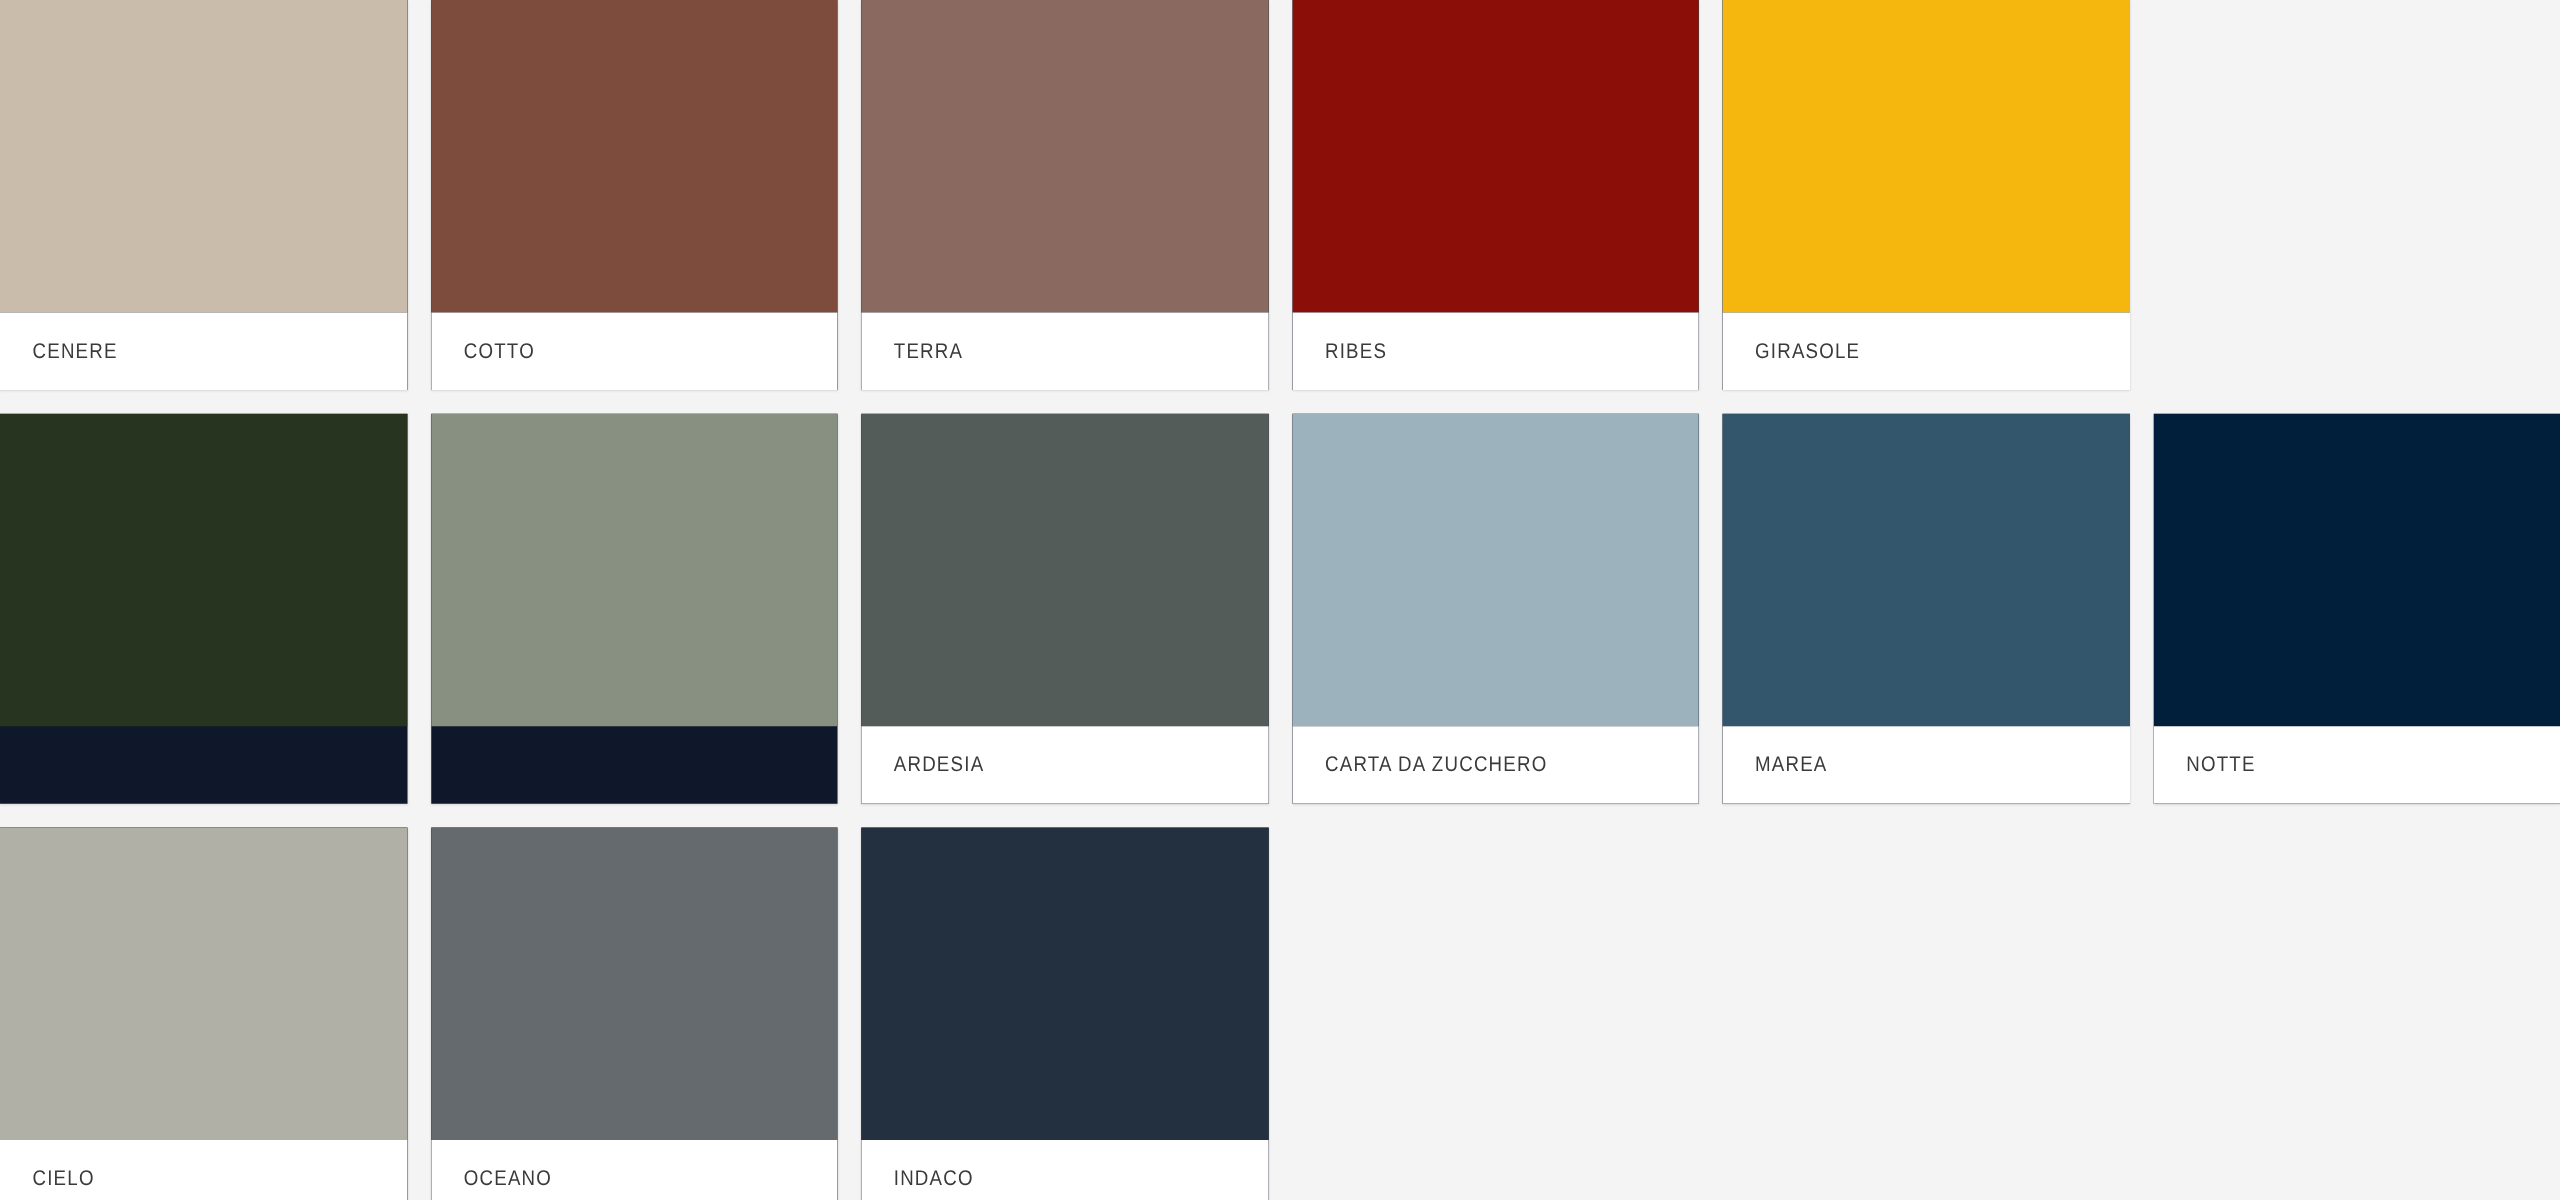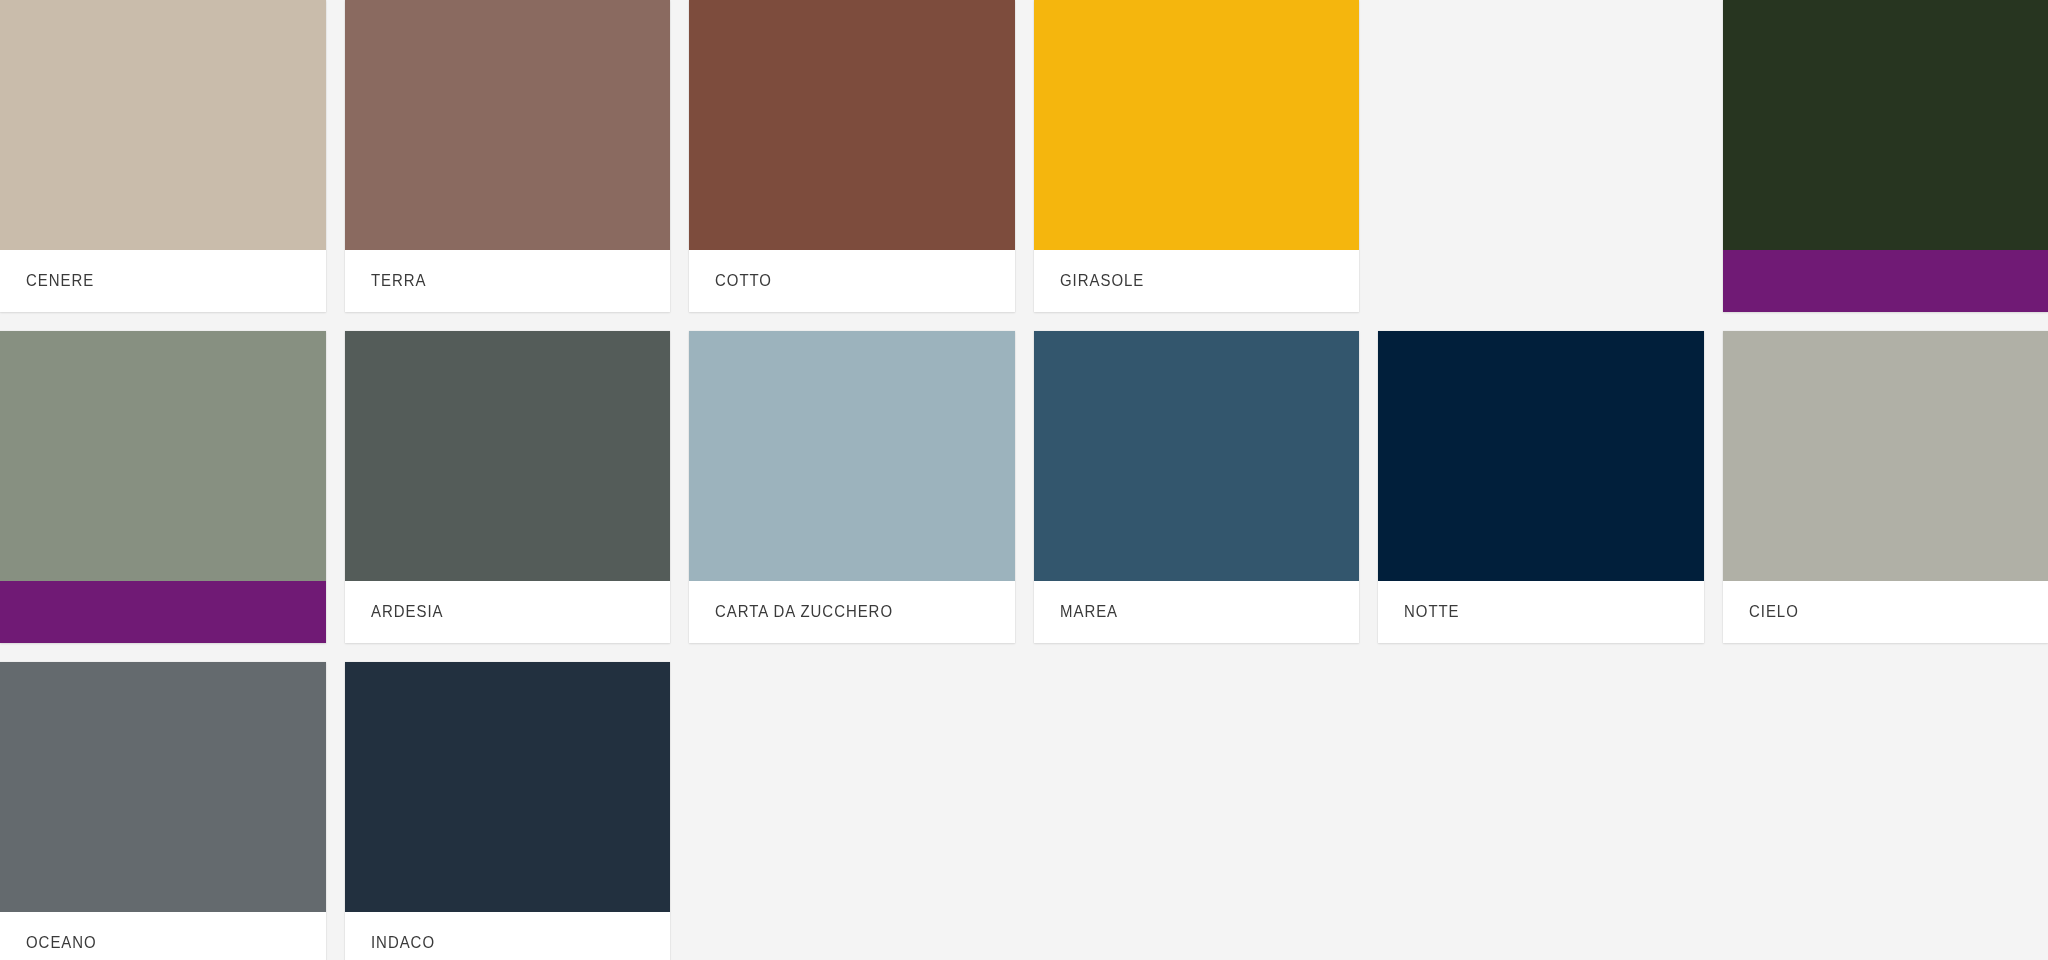--- a/index.html
+++ b/index.html
@@ -20,21 +20,21 @@
     display: grid;
     grid-template-columns: repeat(6, 1fr);
     column-gap: 19px;
     row-gap: 19px;
     width: 2048px;
     padding: 0;
     margin: 0;
   }
 
   .swatch-card {
-    background: #701a75;
+    background: #0f172a;
     display: flex;
     flex-direction: column;
     box-shadow: 0 1px 2px rgba(0,0,0,0.10), 0 0 0 0.5px rgba(0,0,0,0.04);
     overflow: hidden;
   }
 
   .swatch-card.is-empty {
     background: transparent;
     box-shadow: none;
   }
@@ -72,29 +72,35 @@
 <body style="background: rgb(244, 244, 244);">
 
 <main id="palette-grid">
     <div class="swatch-card">
       <div class="swatch-color" style="background-color: rgb(201, 188, 171);"></div>
       <div class="swatch-label-bar">
         <span class="swatch-label">CENERE</span>
       </div>
     </div>
     <div class="swatch-card">
+      <div class="swatch-color" style="background-color: rgb(125, 76, 61);"></div>
+      <div class="swatch-label-bar">
+        <span class="swatch-label">COTTO</span>
+      </div>
+    </div>
+    <div class="swatch-card">
       <div class="swatch-color" style="background-color: rgb(138, 106, 96);"></div>
       <div class="swatch-label-bar">
         <span class="swatch-label">TERRA</span>
       </div>
     </div>
     <div class="swatch-card">
-      <div class="swatch-color" style="background-color: rgb(125, 76, 61);"></div>
+      <div class="swatch-color" style="background-color: rgb(139, 15, 8);"></div>
       <div class="swatch-label-bar">
-        <span class="swatch-label">COTTO</span>
+        <span class="swatch-label">RIBES</span>
       </div>
     </div>
     <div class="swatch-card">
       <div class="swatch-color" style="background-color: rgb(245, 182, 13);"></div>
       <div class="swatch-label-bar">
         <span class="swatch-label">GIRASOLE</span>
       </div>
     </div>
     <div class="swatch-card is-empty">
       <div class="swatch-color"></div>

